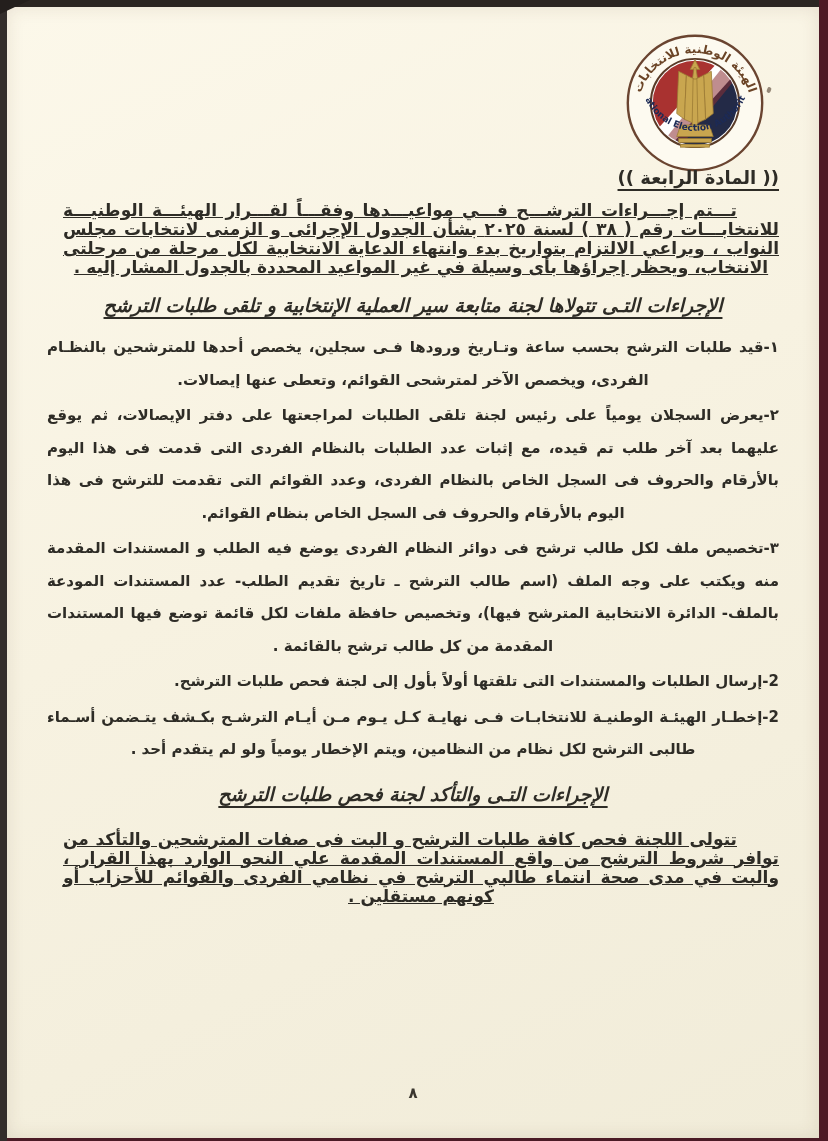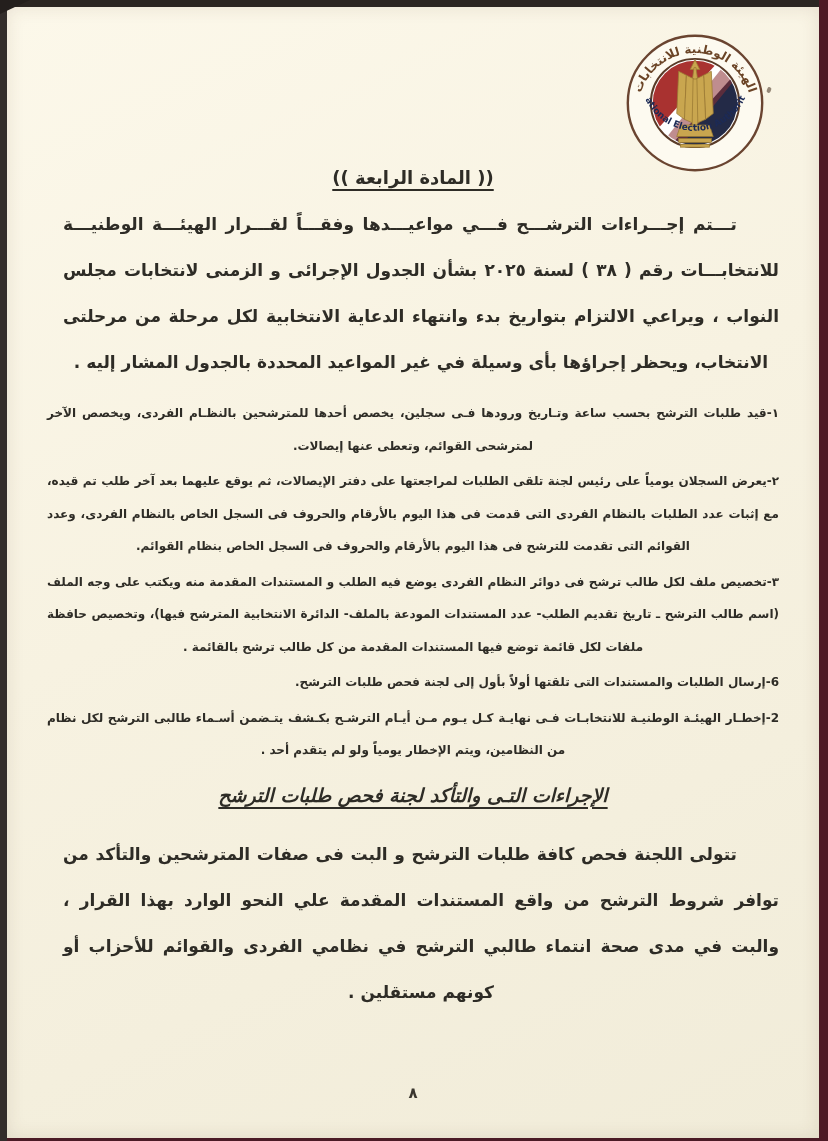--- a/index.html
+++ b/index.html
@@ -28,21 +28,20 @@
     font-weight:bold;
   }
   .speck{position:absolute;width:4px;height:6px;background:#6b5a4a;border-radius:2px;
     top:80px;right:48px;transform:rotate(20deg);opacity:.7;}
 
   
   .seal{position:absolute;top:24px;right:52px;width:144px;height:144px;}
 
   
   .art-title{
-    text-align:center;
     font-size:18px;line-height:26px;
     margin:0;
   }
   .art-title span{
     text-decoration:underline;
     text-decoration-thickness:2px;
     text-underline-offset:5px;
   }
   .mt-a4{margin-top:158px;}
   .mt-a5{margin-top:8px;}
@@ -56,28 +55,29 @@
     margin:14px 0 0 0;
   }
   .sub-title span{
     text-decoration:underline;
     text-decoration-thickness:2px;
     text-underline-offset:5px;
   }
 
   
   .para{
-    font-size:17px;line-height:46px;
+    font-size:17px;line-height:19px;
     text-align:justify;text-align-last:center;
     margin:10px 0 0 16px;
     text-indent:42px;
+    text-decoration:underline;
   }
   .list{margin:12px 0 0 0;padding:0;list-style:none;}
   .item{
-    font-size:12px;line-height:32.5px;
+    font-size:15px;line-height:32.5px;
     text-align:justify;text-align-last:center;
     margin:3px 0;
   }
   .item.right-last{text-align-last:right;}
 
   .page-number{
     position:absolute;bottom:36px;left:0;right:0;
     text-align:center;font-size:15px;color:#3a362e;font-weight:bold;
   }
 </style>
@@ -128,26 +128,27 @@
     </text>
   </svg>
 
   <div class="content">
 
     <h2 class="art-title mt-a4"><span>(( المادة الرابعة ))</span></h2>
 
     <p class="para">تـــتم إجـــراءات الترشـــح فـــي مواعيـــدها وفقـــاً لقـــرار الهيئـــة الوطنيـــة للانتخابـــات رقم ( ٣٨ ) لسنة ٢٠٢٥ بشأن الجدول الإجرائى و الزمنى لانتخابات مجلس النواب ، ويراعي الالتزام بتواريخ بدء وانتهاء الدعاية الانتخابية لكل مرحلة من مرحلتى الانتخاب، ويحظر إجراؤها بأى وسيلة في غير المواعيد المحددة بالجدول المشار إليه .</p>
 
 
+    <h3 class="sub-title"><span>الإجراءات التـى تتولاها لجنة متابعة سير العملية الإنتخابية و تلقى طلبات الترشح</span></h3>
 
     <ol class="list">
       <li class="item">١-قيد طلبات الترشح بحسب ساعة وتـاريخ ورودها فـى سجلين، يخصص أحدها للمترشحين بالنظـام الفردى، ويخصص الآخر لمترشحى القوائم، وتعطى عنها إيصالات.</li>
       <li class="item">٢-يعرض السجلان يومياً على رئيس لجنة تلقى الطلبات لمراجعتها على دفتر الإيصالات، ثم يوقع عليهما بعد آخر طلب تم قيده، مع إثبات عدد الطلبات بالنظام الفردى التى قدمت فى هذا اليوم بالأرقام والحروف فى السجل الخاص بالنظام الفردى، وعدد القوائم التى تقدمت للترشح فى هذا اليوم بالأرقام والحروف فى السجل الخاص بنظام القوائم.</li>
       <li class="item">٣-تخصيص ملف لكل طالب ترشح فى دوائر النظام الفردى يوضع فيه الطلب و المستندات المقدمة منه ويكتب على وجه الملف (اسم طالب الترشح ـ تاريخ تقديم الطلب- عدد المستندات المودعة بالملف- الدائرة الانتخابية المترشح فيها)، وتخصيص حافظة ملفات لكل قائمة توضع فيها المستندات المقدمة من كل طالب ترشح بالقائمة .</li>
-      <li class="item right-last">6-إرسال الطلبات والمستندات التى تلقتها أولاً بأول إلى لجنة فحص طلبات الترشح.</li>
+      <li class="item right-last">2-إرسال الطلبات والمستندات التى تلقتها أولاً بأول إلى لجنة فحص طلبات الترشح.</li>
       <li class="item">2-إخطـار الهيئـة الوطنيـة للانتخابـات فـى نهايـة كـل يـوم مـن أيـام الترشـح بكـشف يتـضمن أسـماء طالبى الترشح لكل نظام من النظامين، ويتم الإخطار يومياً ولو لم يتقدم أحد .</li>
     </ol>
 
 
     <h3 class="sub-title"><span>الإجراءات التـى والتأكد لجنة فحص طلبات الترشح</span></h3>
 
     <p class="para" style="margin-top:22px;">تتولى اللجنة فحص كافة طلبات الترشح و البت فى صفات المترشحين والتأكد من توافر شروط الترشح من واقع المستندات المقدمة علي النحو الوارد بهذا القرار ، والبت في مدى صحة انتماء طالبي الترشح في نظامي الفردى والقوائم للأحزاب أو كونهم مستقلين .</p>
 
   </div>
 

